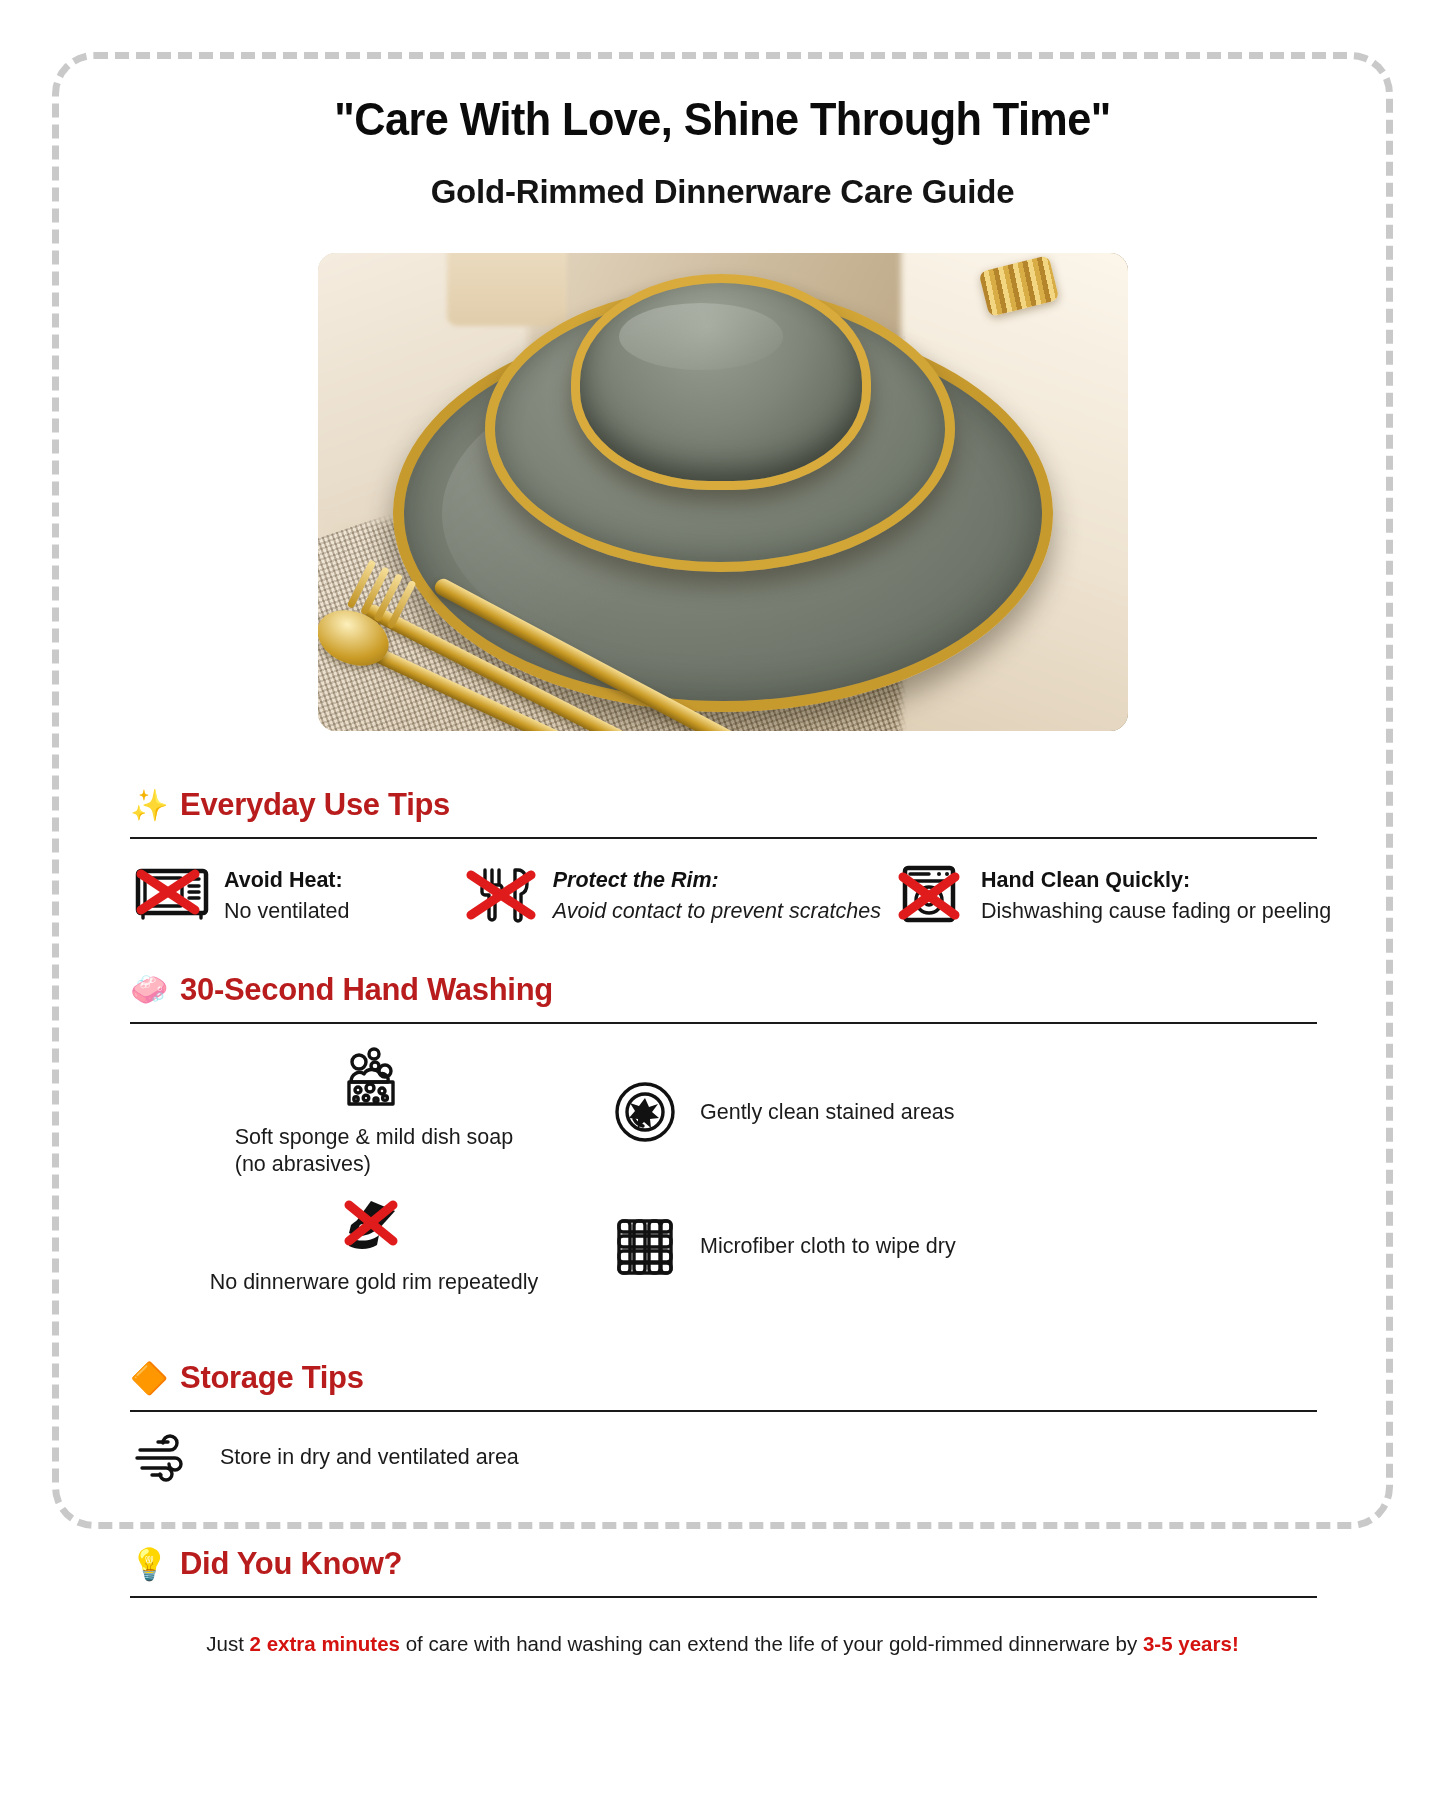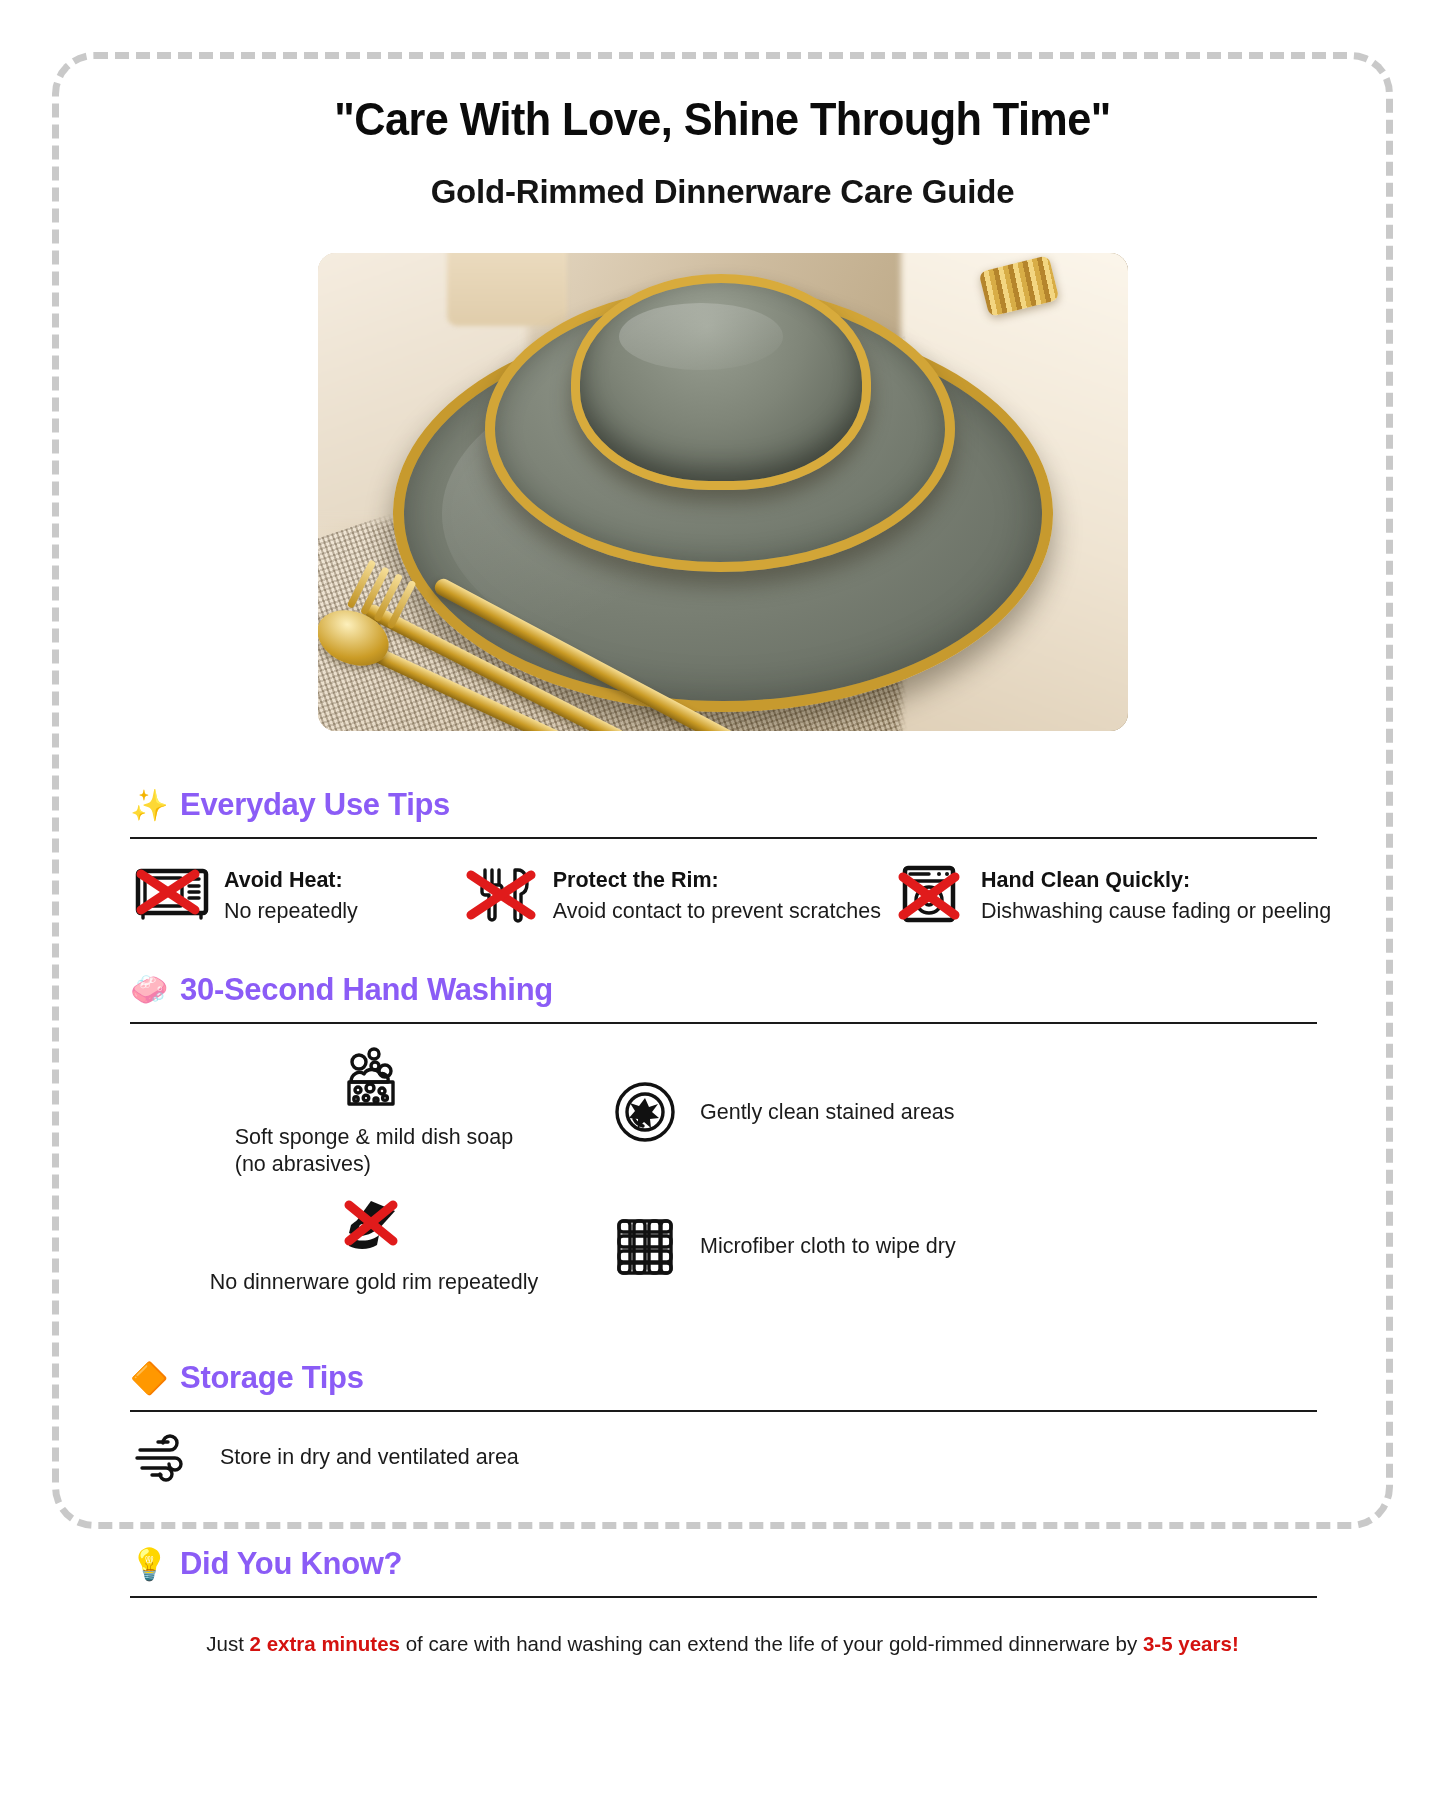--- a/index.html
+++ b/index.html
@@ -266,41 +266,41 @@
   .sec-emoji {
     font-size: 31px;
     line-height: 1;
     width: 36px;
     text-align: center;
   }
   .sec-title {
     font-size: 31px;
     font-weight: 700;
     letter-spacing: -0.3px;
-    color: #8b5cf6;
+    color: #b91c1c;
   }
   .rule {
     height: 2px;
     background: #1a1a1a;
     margin: 14px 16px 0 18px;
   }
 
   
   .tips-3 {
     display: flex;
     margin-top: 26px;
     padding: 0 22px;
   }
   .tip {
     display: flex;
     align-items: flex-start;
     gap: 14px;
   }
   .tip.t1 { width: 330px; }
-  .tip.t2 { width: 430px; }
+  .tip.t2 { width: 430px; font-style: italic; }
   .tip.t3 { width: 420px; }
   .tip-ic { flex: 0 0 auto; width: 76px; }
   .tip-tx { padding-top: 2px; }
   .tip-lbl {
     font-size: 21.5px;
     font-weight: 700;
     color: #111;
     line-height: 1.25;
     margin-top: 24px;
   }
@@ -422,21 +422,21 @@
               <line class="ln-thin" x1="55" y1="27" x2="65" y2="27"></line>
               <line class="ln-thin" x1="55" y1="33" x2="65" y2="33"></line>
               <line class="ln-thin" x1="9" y1="48" x2="9" y2="53"></line>
               <line class="ln-thin" x1="67" y1="48" x2="67" y2="53"></line>
               <line class="x-stroke" x1="7" y1="9" x2="61" y2="45"></line>
               <line class="x-stroke" x1="61" y1="9" x2="7" y2="45"></line>
             </svg>
           </span>
           <span class="tip-tx">
             <span class="tip-lbl">Avoid Heat:</span>
-            <span class="tip-desc" style="display:block">No repeatedly</span>
+            <span class="tip-desc" style="display:block">No ventilated</span>
           </span>
         </div>
 
         <div class="tip t2">
           <span class="tip-ic">
             <svg width="76" height="58" viewBox="0 0 76 58">
               <path class="ln-thin" d="M22 5 V20 M29 5 V20 M36 5 V20 M22 20 h14 a3 3 0 0 1 3 3 v4 a3 3 0 0 1 -3 3 h-4 v22 a3 3 0 0 1 -6 0 V30 h-4 a3 3 0 0 1 -3 -3 v-4 a3 3 0 0 1 3 -3 z"></path>
               <path class="ln-thin" d="M55 5 c7 0 9 8 9 14 0 6 -3 9 -6 10 v24 a3 3 0 0 1 -6 0 V5 z"></path>
               <line class="x-stroke" x1="8" y1="10" x2="68" y2="50"></line>
               <line class="x-stroke" x1="68" y1="10" x2="8" y2="50"></line>

